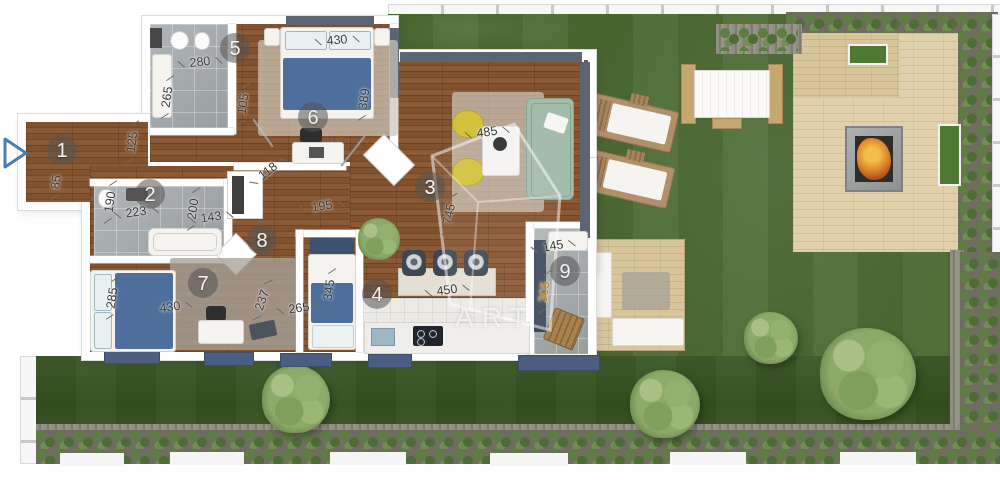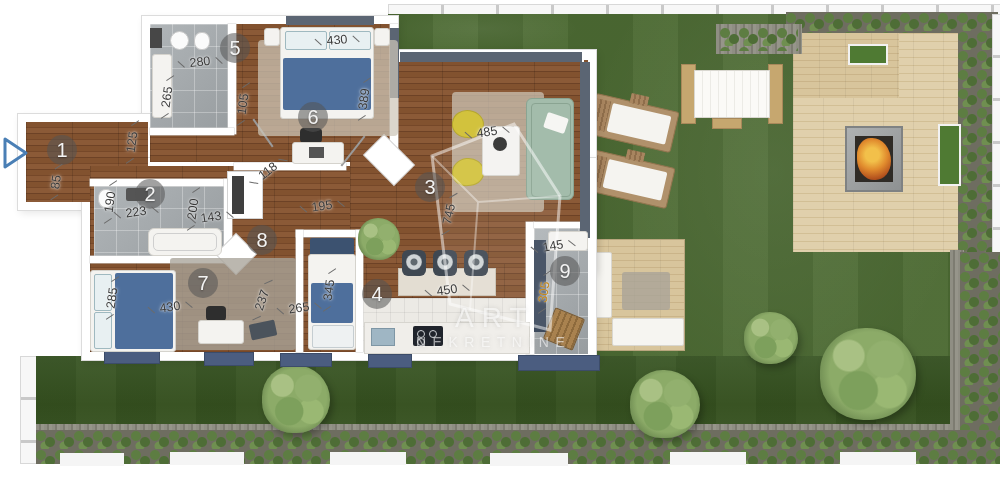--- a/index.html
+++ b/index.html
@@ -263,21 +263,20 @@
     </svg>
   </div>
 
   <div class="abs" style="left:398px;top:112px;z-index:31">
     <svg width="180" height="240" viewBox="0 0 180 240">
       <path d="M34,44 L116,12 L162,84 L152,218 L52,192 Z" fill="rgba(255,255,255,0.07)" stroke="rgba(255,255,255,0.5)" stroke-width="3"></path>
       <path d="M34,44 L80,90 L162,84 M80,90 L72,198" fill="none" stroke="rgba(255,255,255,0.38)" stroke-width="2"></path>
     </svg>
   </div>
   <div class="wm-text" style="left:455px;top:302px;font-size:28px">ART</div>
-  <div class="wm-text" style="left:416px;top:334px;font-size:14px;letter-spacing:6.5px">NEKRETNINE</div>
 
   <div id="badges" class="abs" style="left:0;top:0;width:100%;height:100%">
       <div class="badge" style="left: 62px; top: 150px; transform: translate(-50%, -50%);">1</div>
       <div class="badge" style="left: 150px; top: 194px; transform: translate(-50%, -50%);">2</div>
       <div class="badge" style="left: 430px; top: 187px; transform: translate(-50%, -50%);">3</div>
       <div class="badge" style="left: 377px; top: 294px; transform: translate(-50%, -50%);">4</div>
       <div class="badge" style="left: 235px; top: 48px; transform: translate(-50%, -50%);">5</div>
       <div class="badge" style="left: 313px; top: 117px; transform: translate(-50%, -50%);">6</div>
       <div class="badge" style="left: 203px; top: 283px; transform: translate(-50%, -50%);">7</div>
       <div class="badge" style="left: 262px; top: 240px; transform: translate(-50%, -50%);">8</div>

